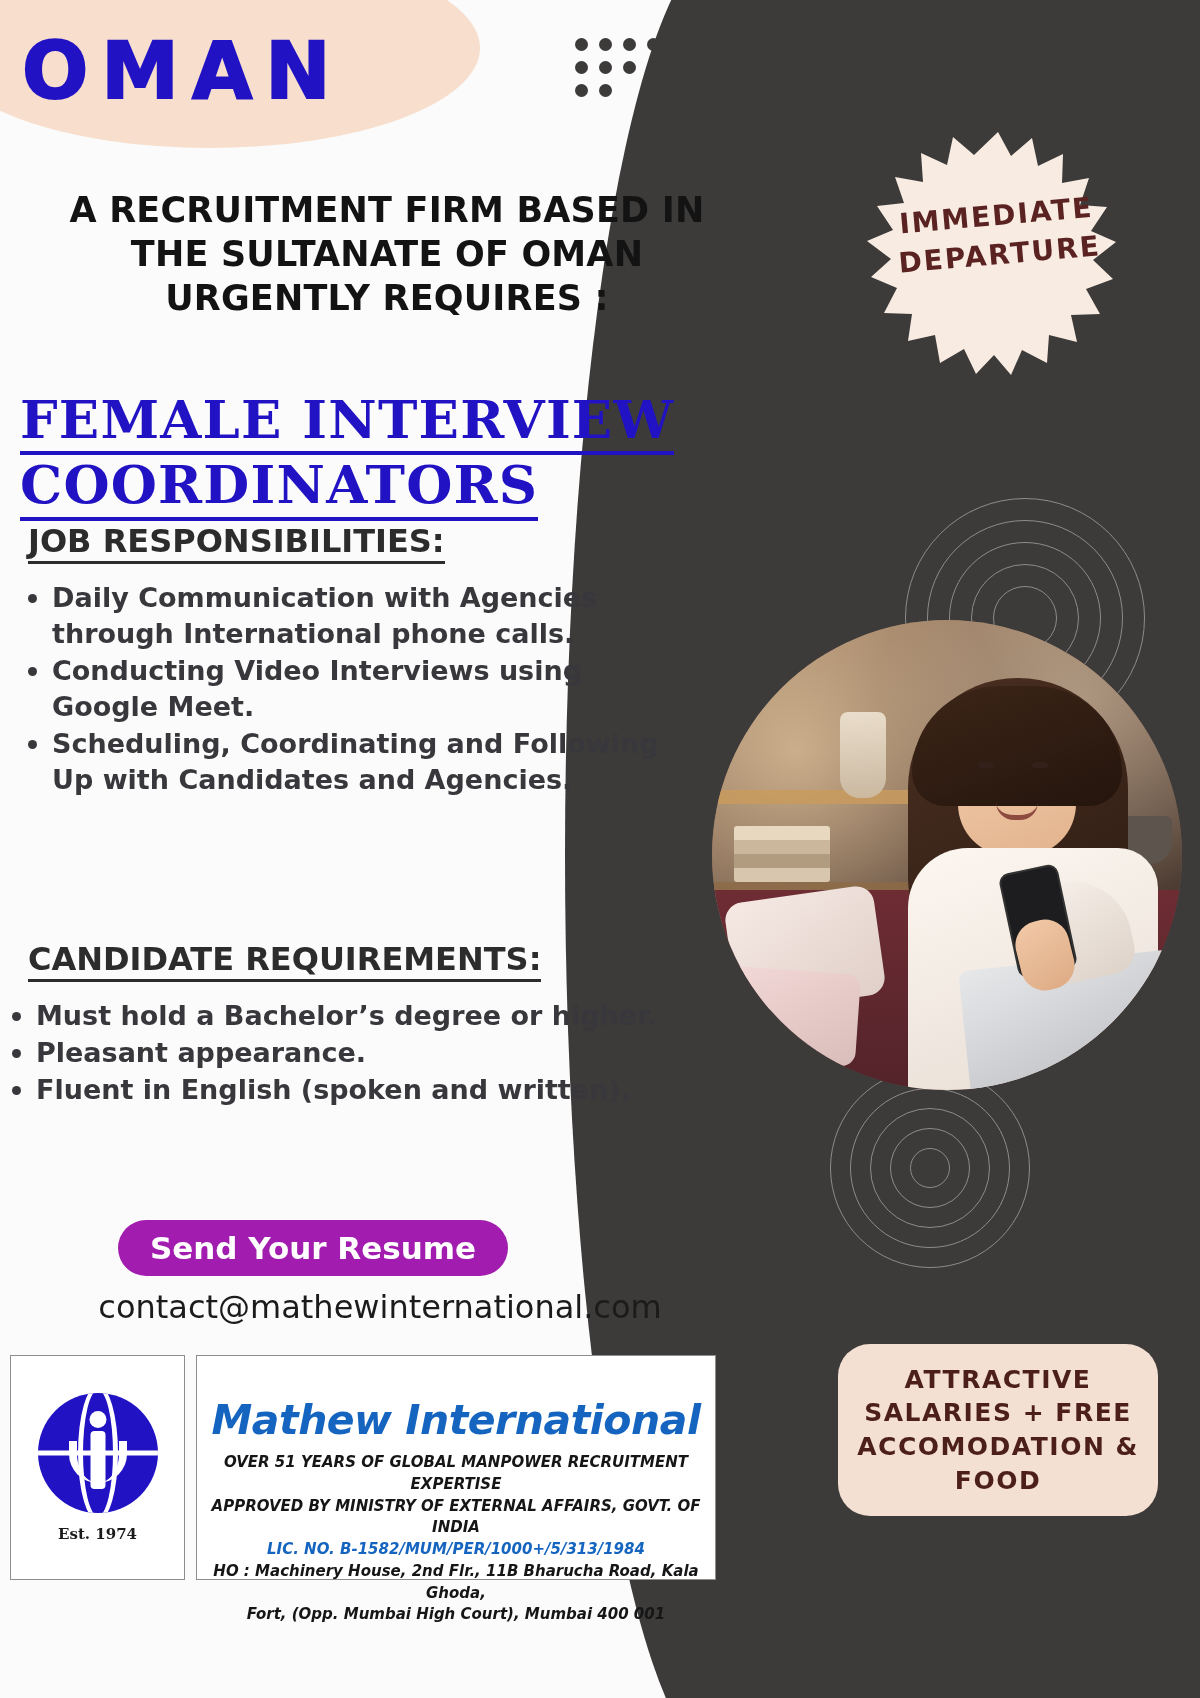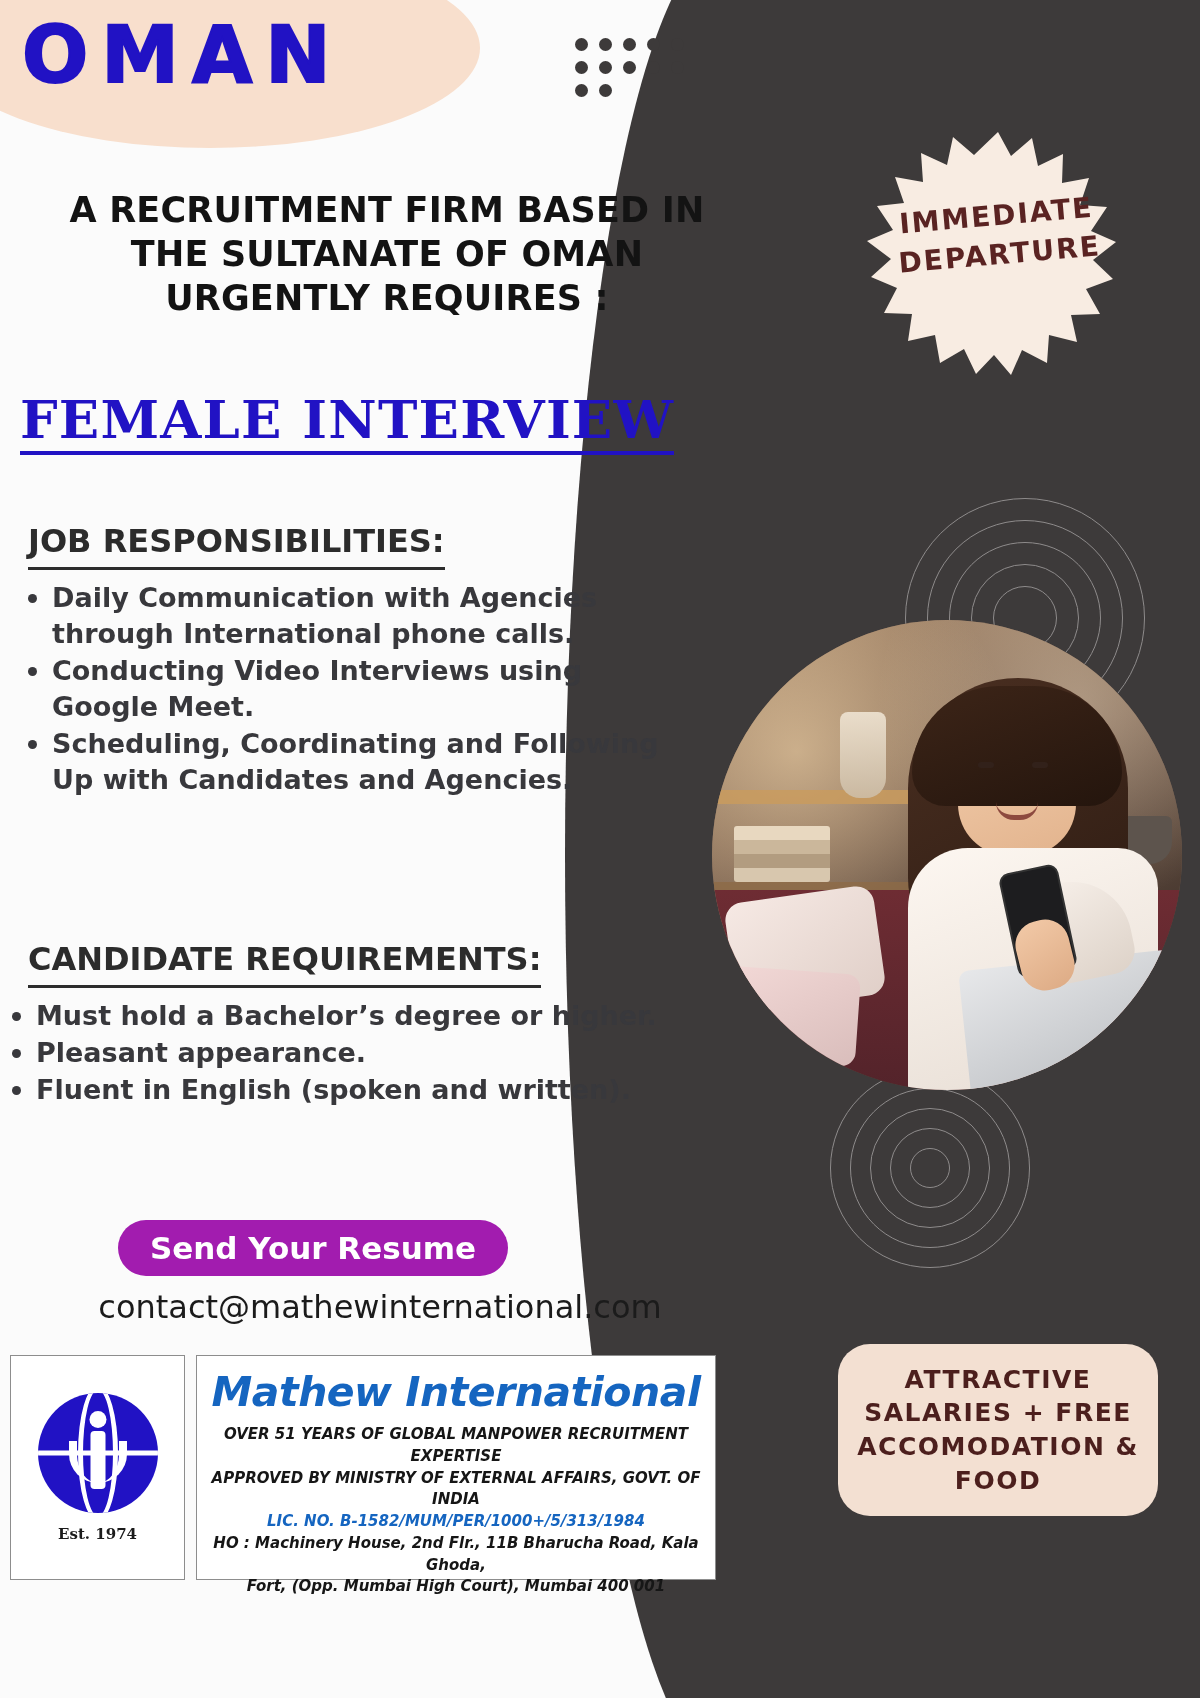--- a/index.html
+++ b/index.html
@@ -38,21 +38,21 @@
   .oman-ellipse {
     position: absolute;
     left: -60px; top: -52px;
     width: 540px; height: 200px;
     background: #f8dfcd;
     border-radius: 50%;
     z-index: 4;
   }
   .oman-text {
     position: absolute;
-    left: 22px; top: 10px;
+    left: 22px; top: 26px;
     z-index: 5;
     font-family: "DejaVu Sans", sans-serif;
     font-weight: bold;
     font-size: 78px;
     letter-spacing: 13px;
     color: #2112c4;
     -webkit-text-stroke: 2px #2112c4;
   }
 
   
@@ -105,21 +105,21 @@
     display: inline-block;
   }
 
   .sec-head {
     position: absolute;
     font-family: "DejaVu Sans", sans-serif;
     font-weight: bold;
     font-size: 32px;
     color: #2c2c2c;
     border-bottom: 3px solid #2c2c2c;
-    padding-bottom: 7px;
+    padding-bottom: 1px;
     z-index: 6;
   }
   .sec-head.resp { left: 28px; top: 522px; }
   .sec-head.req  { left: 28px; top: 940px; }
 
   ul.bullets {
     position: absolute;
     list-style: none;
     z-index: 6;
     width: 660px;
@@ -253,20 +253,21 @@
     text-align: center;
     padding-top: 12px;
   }
   .company-name {
     font-family: "DejaVu Sans", sans-serif;
     font-style: italic;
     font-weight: bold;
     font-size: 41px;
     color: #1565c0;
     letter-spacing: -0.5px;
+    margin-top: 28px;
   }
   .company-line {
     font-family: "DejaVu Sans", sans-serif;
     font-weight: bold;
     font-style: italic;
     font-size: 15px;
     color: #161616;
     line-height: 1.45;
     padding: 0 8px;
   }
@@ -496,20 +497,21 @@
     <span></span>
     <span></span>
     <span></span>
     <span></span>
   </div>
 
   <div class="headline">A RECRUITMENT FIRM BASED IN THE SULTANATE OF OMAN URGENTLY REQUIRES :</div>
 
   <div class="job-title">
     <span>FEMALE INTERVIEW</span><br>
+    <span>COORDINATORS</span>
   </div>
 
   <div class="sec-head resp">JOB RESPONSIBILITIES:</div>
   <ul class="bullets resp-list">
     <li>Daily Communication with Agencies through International phone calls.</li>
     <li>Conducting Video Interviews using Google Meet.</li>
     <li>Scheduling, Coordinating and Following Up with Candidates and Agencies.</li>
   </ul>
 
   <div class="sec-head req">CANDIDATE REQUIREMENTS:</div>

